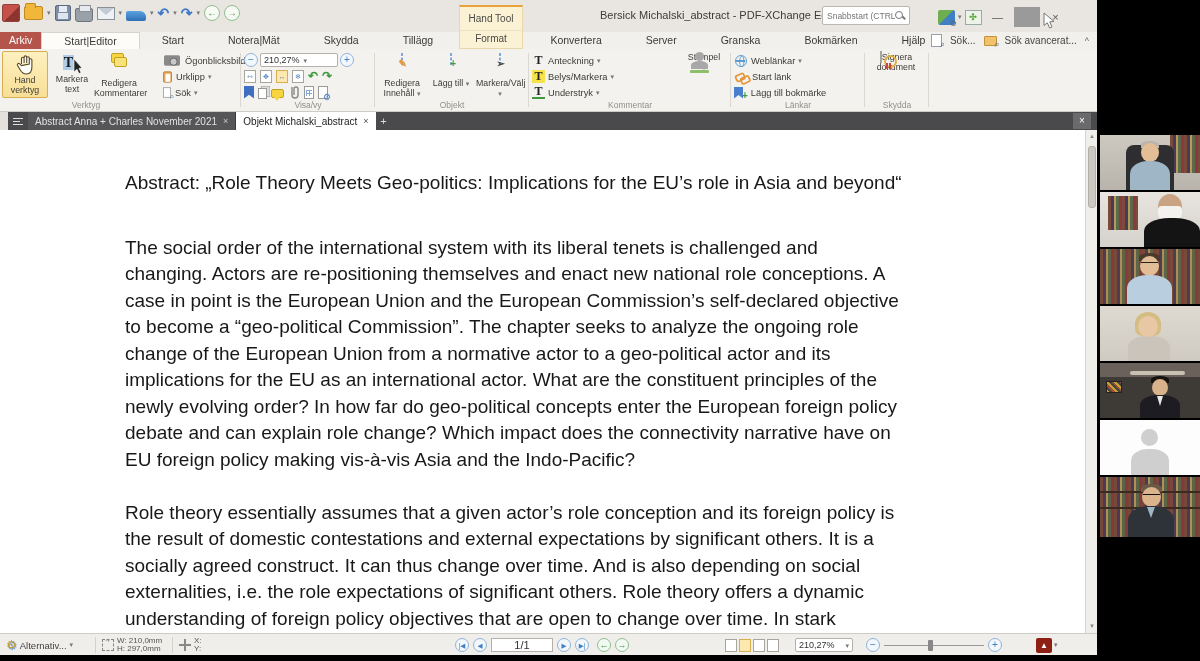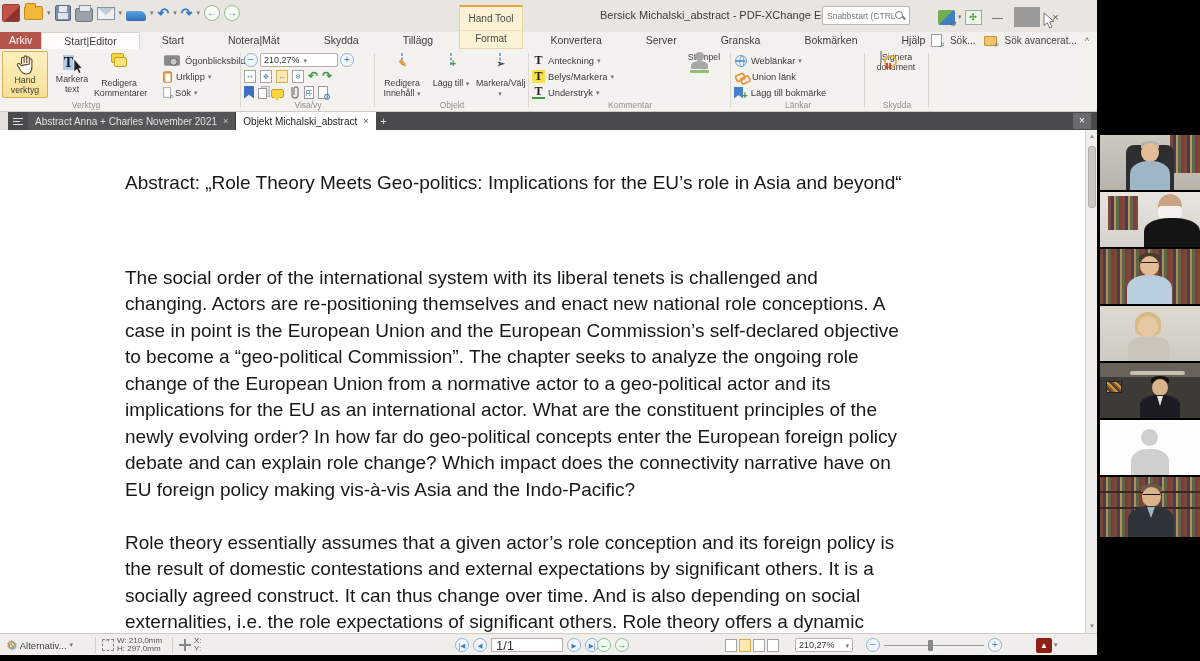--- a/index.html
+++ b/index.html
@@ -121,39 +121,39 @@
 .tab { display:flex; align-items:center; gap:6px; padding:0 7px; font-size:10px; white-space:nowrap; }
 .tab.inactive { background:#565658; color:#e2e2e2; border-right:1px solid #3a3a3c; }
 .tab.active { background:#fff; color:#222; }
 .tab .x { font-size:9px; opacity:.8; }
 .tab-add { width:16px; display:flex; align-items:center; justify-content:center; color:#ddd; font-size:11px; }
 .tab-close-right { position:absolute; right:6px; top:1px; width:18px; height:16px; background:#6a6a6c; color:#fff; text-align:center; line-height:16px; font-size:10px; }
 
 
 .docarea { position:absolute; left:0; top:130px; width:1085px; height:503px; background:#fff; overflow:hidden; }
 .doc-text { position:absolute; left:125px; top:13px; width:848px; color:#181818; font-size:19px; line-height:26.5px; white-space:pre-line; }
-.doc-title { margin-bottom:42px; }
+.doc-title { margin-bottom:12px; }
 .vscroll { position:absolute; left:1085px; top:130px; width:12px; height:503px; background:#f0eeea; border-left:1px solid #d8d5d0; }
 .vscroll .arr { position:absolute; left:0; width:12px; height:13px; font-size:6px; color:#888; text-align:center; line-height:13px; }
 .vscroll .thumbb { position:absolute; left:2px; top:16px; width:8px; height:62px; background:#cbc8c2; border:1px solid #b2afa8; border-radius:3px; }
 
 
 .statusbar { position:absolute; left:0; top:633px; width:1097px; height:22px; background:#f0eeea; border-top:1px solid #cfccc6; font-size:9.5px; color:#444; }
 .sb-item { position:absolute; top:0; height:22px; display:flex; align-items:center; gap:3px; }
 .sb-gear { color:#c09a30; font-size:12px; text-shadow:1px 1px 0 #7fa8d8; }
 .two-line { display:flex; flex-direction:column; font-size:8px; line-height:8.5px; color:#555; }
 .sb-sep { position:absolute; top:3px; height:16px; width:1px; background:#d5d2cc; }
 .ic-pgsize { width:12px; height:12px; border:1px dashed #8a8781; position:relative; }
 .ic-pgsize:before { content:"→"; position:absolute; left:1px; top:-4px; font-size:7px; color:#555; }
 .ic-cross { width:12px; height:12px; position:relative; }
 .ic-cross:before { content:""; position:absolute; left:5px; top:0; width:1.5px; height:12px; background:#888; }
 .ic-cross:after { content:""; position:absolute; left:0; top:5px; width:12px; height:1.5px; background:#888; }
 .navc { width:14px; height:14px; border:1px solid #8fb4d8; border-radius:50%; background:#f2f7fb; color:#3f7fc0; font-size:6.5px; text-align:center; line-height:13px; white-space:nowrap; overflow:hidden; }
 .navg { width:14px; height:14px; border:1px solid #8fc08f; border-radius:50%; background:#f2f8f2; color:#3f9a3f; font-size:9px; text-align:center; line-height:12px; }
-.pagebox { background:#fff; border:1px solid #b5b1aa; width:72px; height:14px; font-size:13px; text-align:left; padding:0 4px; line-height:13px; color:#333; }
+.pagebox { background:#fff; border:1px solid #b5b1aa; width:62px; height:14px; font-size:11px; text-align:center; padding:0 4px; line-height:13px; color:#333; }
 .slider { width:100px; height:14px; position:relative; }
 .slider .track { position:absolute; left:0; top:7px; width:100px; height:1px; background:#999; }
 .slider .sthumb { position:absolute; left:44px; top:2px; width:5px; height:11px; background:#888; border-radius:1px; }
 .zoomc { width:14px; height:14px; border:1px solid #8fb4d8; border-radius:50%; background:#f2f7fb; color:#3f7fc0; font-size:10px; text-align:center; line-height:12px; }
 .adobe { width:16px; height:15px; background:#8e1f14; border-radius:2px; color:#fff; font-size:8px; text-align:center; line-height:15px; font-weight:bold; }
 
 
 .video-panel { position:absolute; left:1100px; top:0; width:100px; height:661px; background:#000; }
 .pt { position:absolute; left:0; width:100px; height:55px; overflow:hidden; background:#222; }
 .pt .head { position:absolute; border-radius:50%; }
@@ -401,21 +401,21 @@
 
       <div class="rgroup" style="left:734px;width:128px">
         <div class="smallcol" style="left:0">
           <div class="smallbtn">
               <span class="globe" style="transform:scale(.85)"></span>
               <span>Weblänkar</span>
               <span class="dd">▾</span>
             </div>
           <div class="smallbtn">
               <span class="chain" style="transform:scale(.85)"></span>
-              <span>Union länk</span>
+              <span>Start länk</span>
             </div>
           <div class="smallbtn">
               <span class="bkflag"></span>
               <span class="bkplus">+</span>
               <span>Lägg till bokmärke</span>
             </div>
         </div>
         <div class="glabel">Länkar</div>
       </div>
       <div class="rsep" style="left:864px"></div>

